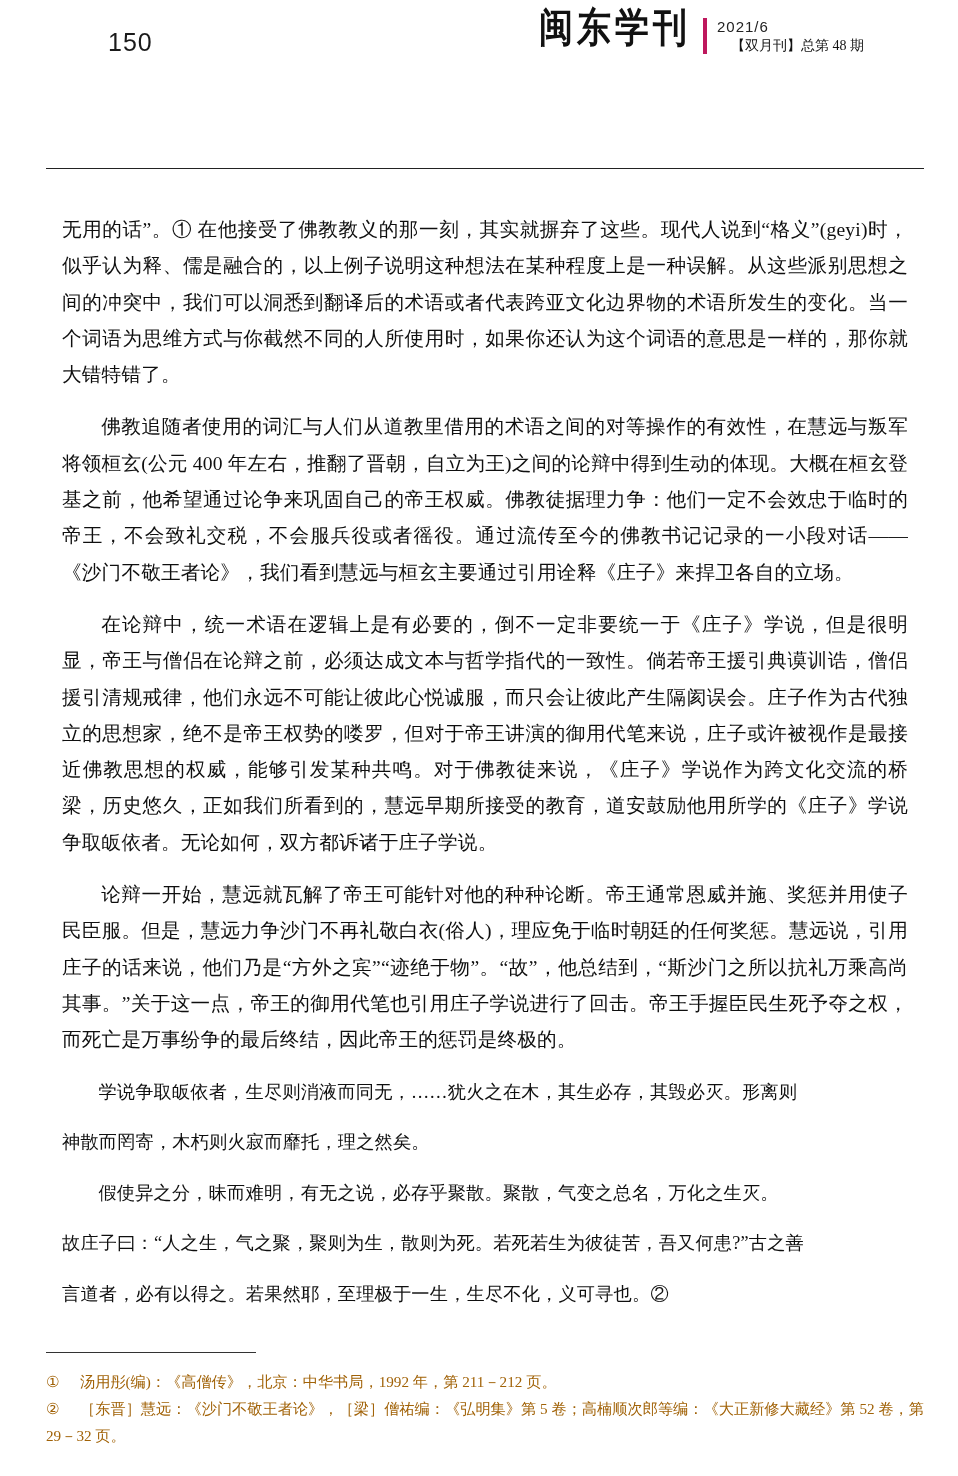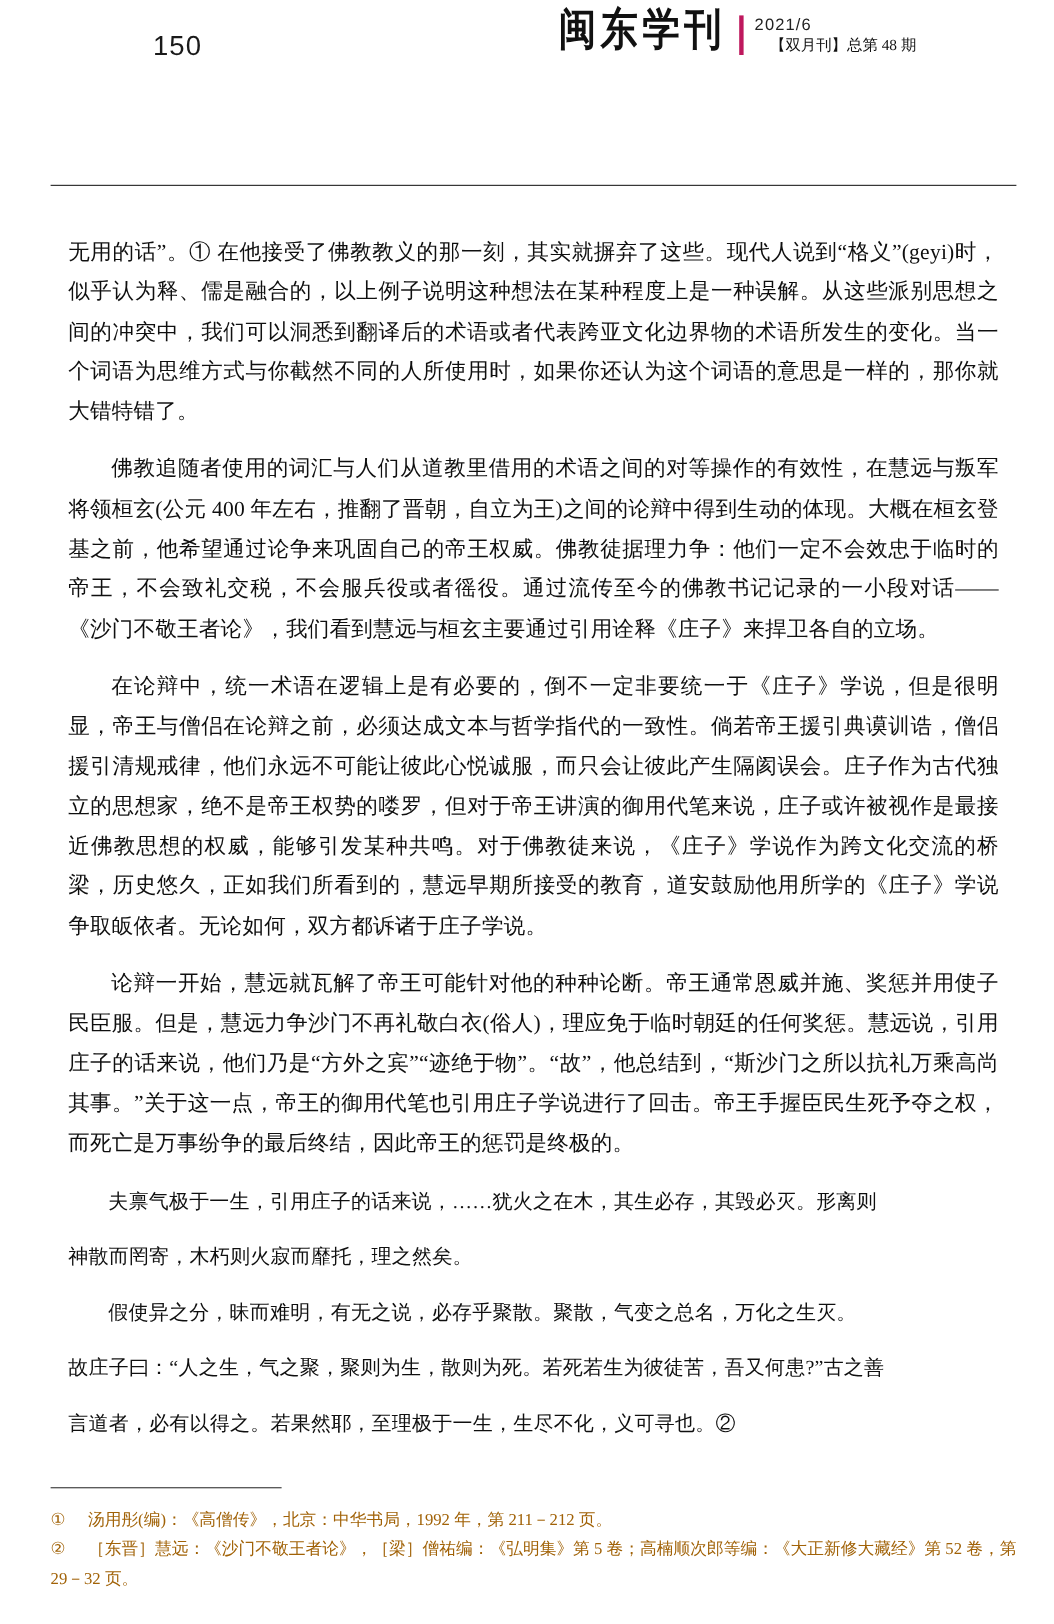--- a/index.html
+++ b/index.html
@@ -13,21 +13,21 @@
     font-family: "Liberation Serif", "DejaVu Serif", serif;
     color: #111111;
     position: relative;
     overflow: hidden;
   }
   .page {
     position: relative;
     width: 958px;
     height: 1476px;
     box-sizing: border-box;
-    padding: 0 93px;
+    padding: 0 62px;
   }
 
   
   .header {
     position: relative;
     height: 130px;
   }
   .page-number {
     position: absolute;
     left: 46px;
@@ -35,21 +35,21 @@
     font-size: 25px;
     letter-spacing: 1px;
     color: #1a1a1a;
     font-family: "Liberation Sans", sans-serif;
   }
   .journal-block {
     position: absolute;
     right: 32px;
     top: 14px;
     display: flex;
-    align-items: flex-start;
+    align-items: flex-end;
   }
   .journal-title {
     font-family: "DejaVu Serif", "Liberation Serif", serif;
     font-size: 34px;
     font-weight: bold;
     letter-spacing: 4px;
     color: #111;
     line-height: 1;
     padding-bottom: 6px;
     transform: scaleY(1.18);
@@ -160,21 +160,21 @@
 
   <div class="rule-top"></div>
 
   <div class="content">
     <p>无用的话”。①  在他接受了佛教教义的那一刻，其实就摒弃了这些。现代人说到“格义”(geyi)时，似乎认为释、儒是融合的，以上例子说明这种想法在某种程度上是一种误解。从这些派别思想之间的冲突中，我们可以洞悉到翻译后的术语或者代表跨亚文化边界物的术语所发生的变化。当一个词语为思维方式与你截然不同的人所使用时，如果你还认为这个词语的意思是一样的，那你就大错特错了。</p>
     <p class="indent">佛教追随者使用的词汇与人们从道教里借用的术语之间的对等操作的有效性，在慧远与叛军将领桓玄(公元 400 年左右，推翻了晋朝，自立为王)之间的论辩中得到生动的体现。大概在桓玄登基之前，他希望通过论争来巩固自己的帝王权威。佛教徒据理力争：他们一定不会效忠于临时的帝王，不会致礼交税，不会服兵役或者徭役。通过流传至今的佛教书记记录的一小段对话——《沙门不敬王者论》，我们看到慧远与桓玄主要通过引用诠释《庄子》来捍卫各自的立场。</p>
     <p class="indent">在论辩中，统一术语在逻辑上是有必要的，倒不一定非要统一于《庄子》学说，但是很明显，帝王与僧侣在论辩之前，必须达成文本与哲学指代的一致性。倘若帝王援引典谟训诰，僧侣援引清规戒律，他们永远不可能让彼此心悦诚服，而只会让彼此产生隔阂误会。庄子作为古代独立的思想家，绝不是帝王权势的喽罗，但对于帝王讲演的御用代笔来说，庄子或许被视作是最接近佛教思想的权威，能够引发某种共鸣。对于佛教徒来说，《庄子》学说作为跨文化交流的桥梁，历史悠久，正如我们所看到的，慧远早期所接受的教育，道安鼓励他用所学的《庄子》学说争取皈依者。无论如何，双方都诉诸于庄子学说。</p>
     <p class="indent">论辩一开始，慧远就瓦解了帝王可能针对他的种种论断。帝王通常恩威并施、奖惩并用使子民臣服。但是，慧远力争沙门不再礼敬白衣(俗人)，理应免于临时朝廷的任何奖惩。慧远说，引用庄子的话来说，他们乃是“方外之宾”“迹绝于物”。“故”，他总结到，“斯沙门之所以抗礼万乘高尚其事。”关于这一点，帝王的御用代笔也引用庄子学说进行了回击。帝王手握臣民生死予夺之权，而死亡是万事纷争的最后终结，因此帝王的惩罚是终极的。</p>
 
     <div class="quote">
-      <p class="q-indent">夫禀气极于一生，引用庄子的话来说，……犹火之在木，其生必存，其毁必灭。形离则</p>
+      <p class="q-indent">学说争取皈依者，生尽则消液而同无，……犹火之在木，其生必存，其毁必灭。形离则</p>
       <p>神散而罔寄，木朽则火寂而靡托，理之然矣。</p>
       <p class="q-indent">假使异之分，昧而难明，有无之说，必存乎聚散。聚散，气变之总名，万化之生灭。</p>
       <p>故庄子曰：“人之生，气之聚，聚则为生，散则为死。若死若生为彼徒苦，吾又何患?”古之善</p>
       <p>言道者，必有以得之。若果然耶，至理极于一生，生尽不化，义可寻也。②</p>
     </div>
 
   </div>
 
   <div class="footnote-rule"></div>
 

